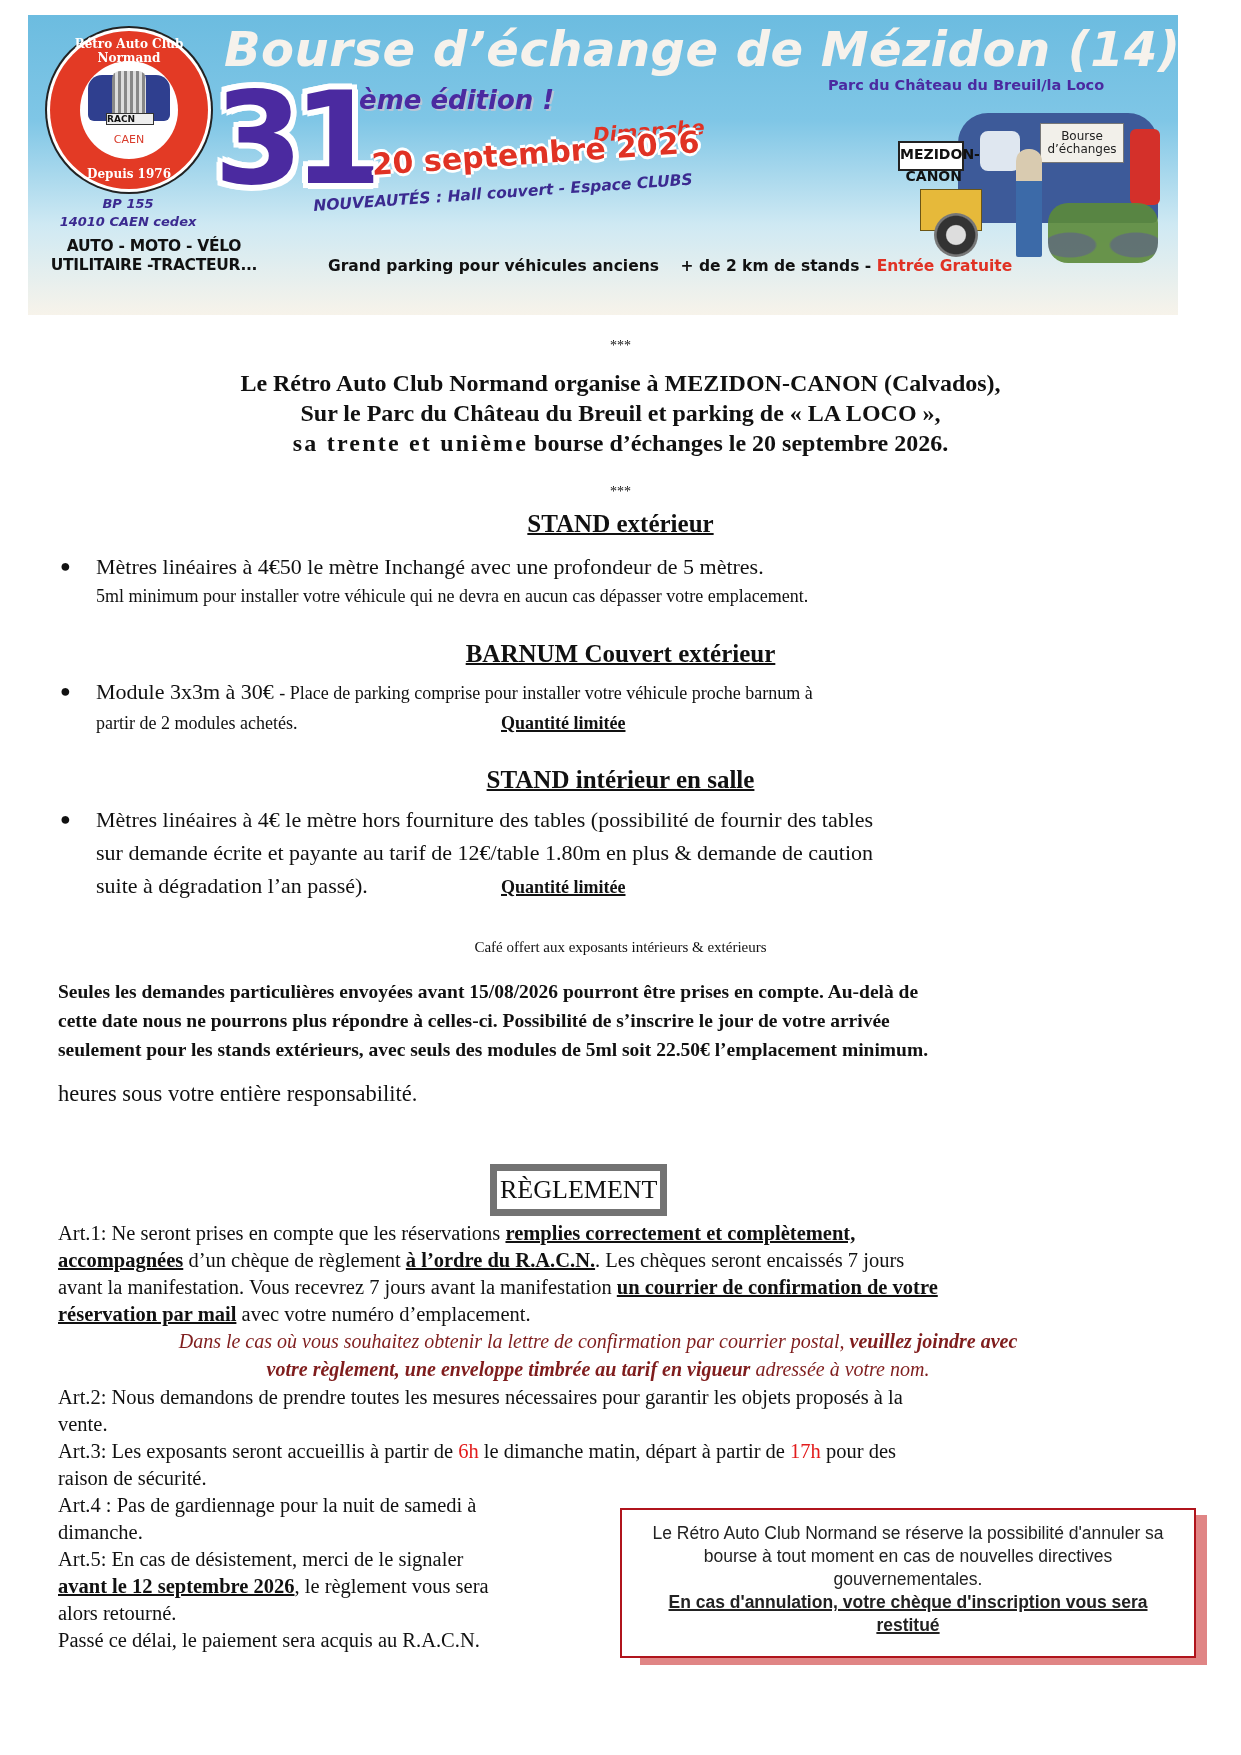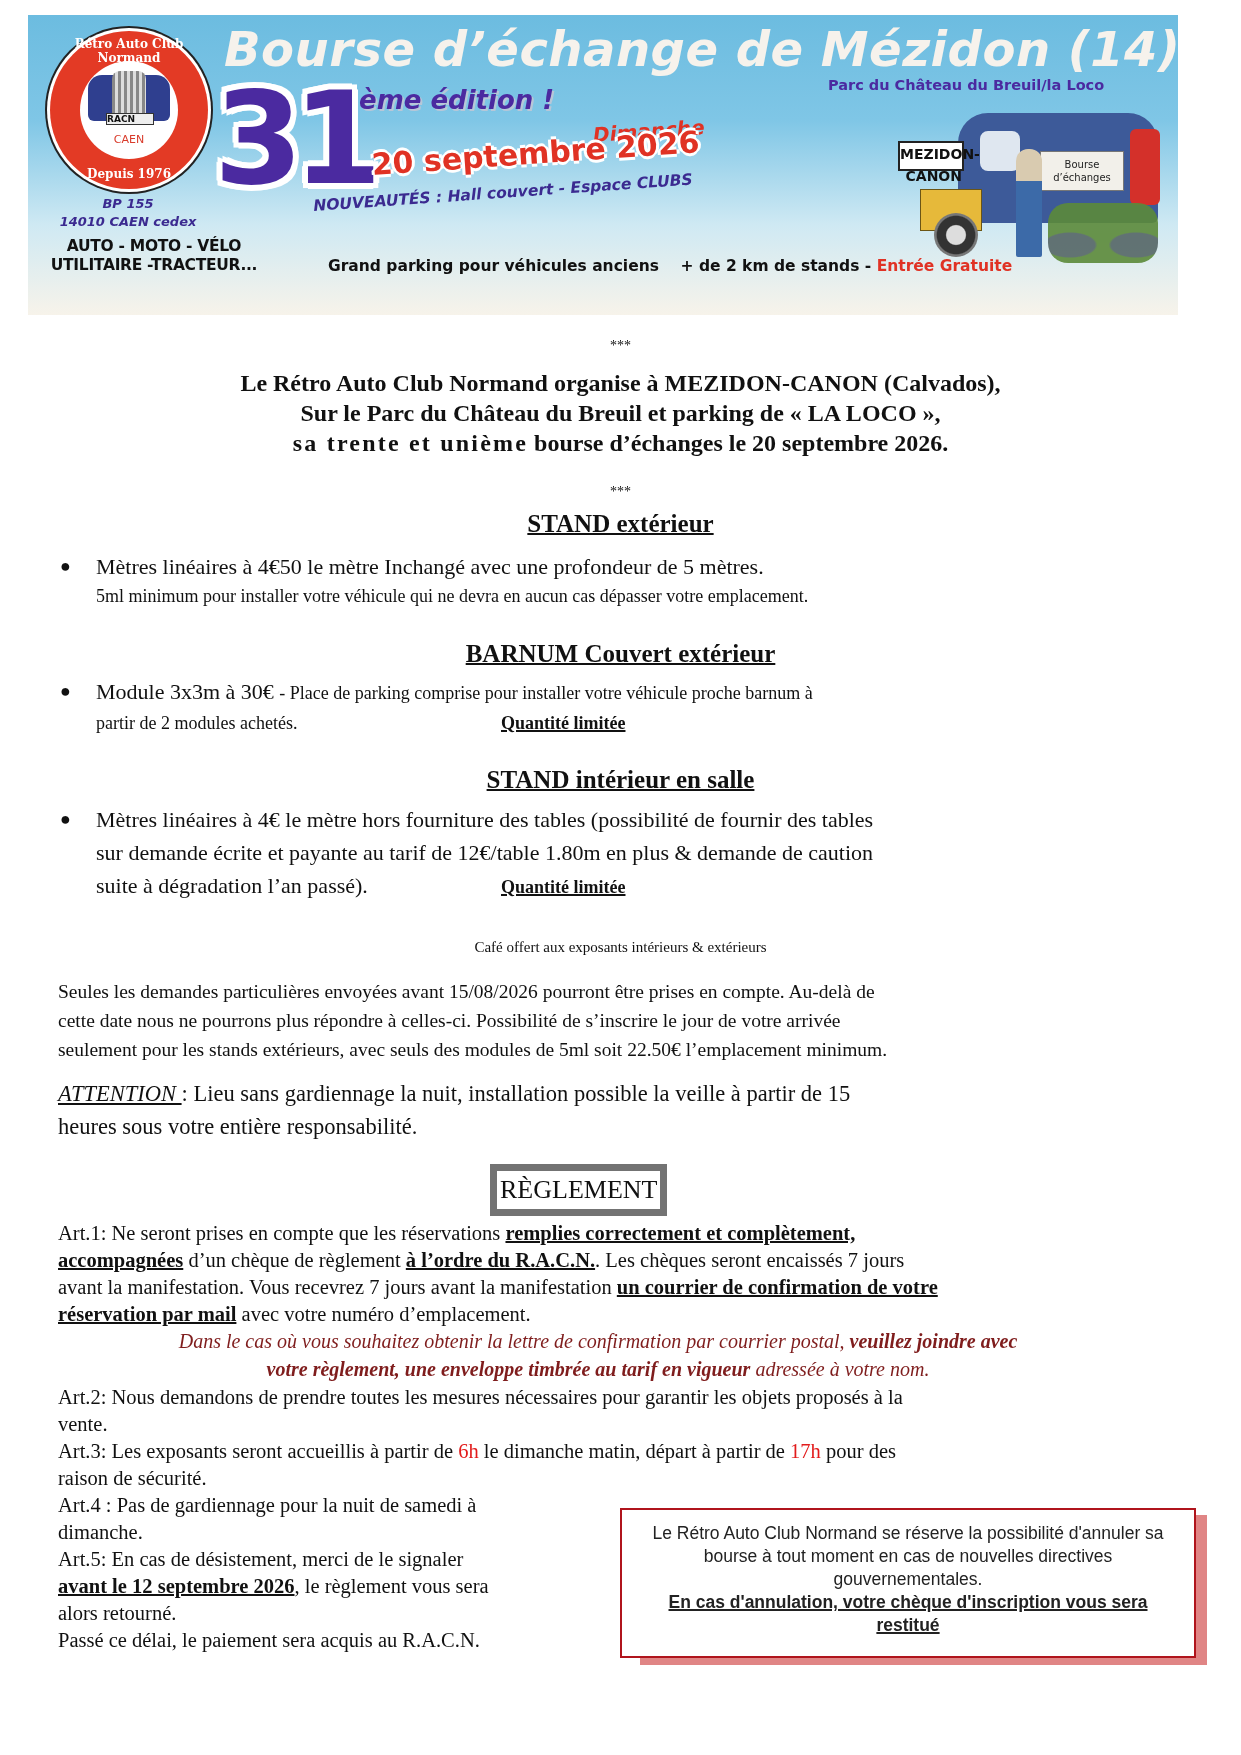--- a/index.html
+++ b/index.html
@@ -32,38 +32,38 @@
   .date { position: absolute; left: 345px; top: 132px; color: #e03224; font-size: 30px; font-weight: bold; transform: rotate(-4deg); transform-origin: left bottom; white-space: nowrap;
     text-shadow: 3px 0 0 #fff, -3px 0 0 #fff, 0 3px 0 #fff, 0 -3px 0 #fff; }
   .news { position: absolute; left: 286px; top: 182px; color: #3b2a90; font-size: 15.5px; font-weight: bold; font-style: italic; white-space: nowrap; transform: rotate(-4deg); transform-origin: left bottom; }
   .bottomline { position: absolute; left: 300px; top: 242px; font-size: 15.5px; font-weight: bold; white-space: nowrap; color: #111; }
   .bottomline .red { color: #e03224; }
 
   
   .illus { position: absolute; left: 870px; top: 88px; width: 280px; height: 170px; }
   .van { position: absolute; left: 60px; top: 10px; width: 200px; height: 110px; background: #3d5a99; border-radius: 30px 30px 6px 6px; }
   .van-window { position: absolute; left: 82px; top: 28px; width: 40px; height: 40px; background: #dfe7f0; border-radius: 8px; }
-  .banner-sign { position: absolute; left: 142px; top: 20px; width: 84px; height: 40px; background: #f2f0ea; border: 1px solid #777; font-family: "DejaVu Serif", serif !important; font-size: 10px; text-align: center; line-height: 13px; padding-top: 6px; box-sizing: border-box; color:#222;margin-top:28px; }
+  .banner-sign { position: absolute; left: 142px; top: 20px; width: 84px; height: 40px; background: #f2f0ea; border: 1px solid #777; font-family: "DejaVu Serif", serif !important; font-size: 12px; text-align: center; line-height: 13px; padding-top: 6px; box-sizing: border-box; color:#222; }
   .town-sign { position: absolute; left: 0; top: 38px; width: 62px; height: 26px; background: #fff; border: 2px solid #222; font-size: 14px; font-weight: bold; text-align: right; line-height: 22px; color:#111; }
   .pump { position: absolute; left: 232px; top: 26px; width: 30px; height: 76px; background: #d4302a; border-radius: 6px; }
   .wheel { position: absolute; left: 36px; top: 110px; width: 44px; height: 44px; border-radius: 50%; background: radial-gradient(circle,#ddd 30%,#333 34%,#333 60%,#777 64%); }
   .bike { position: absolute; left: 150px; top: 100px; width: 110px; height: 60px; border-radius: 20px; background: radial-gradient(ellipse at 20% 70%, #566 20%, transparent 22%), radial-gradient(ellipse at 80% 70%, #566 20%, transparent 22%), #5c8a3a; opacity: 0.9; }
   .crate { position: absolute; left: 22px; top: 86px; width: 60px; height: 40px; background: #e6b93a; border: 1px solid #6b5515; }
   .man { position: absolute; left: 118px; top: 46px; width: 26px; height: 108px; background: linear-gradient(#d9cbb0 0 30%, #3c6aa8 30%); border-radius: 12px 12px 2px 2px; }
   .stars { position: absolute; left: 0; width: 1241px; text-align: center; font-size: 14px; }
   .intro { position: absolute; left: 0; top: 368px; width: 1241px; text-align: center; font-size: 24px; font-weight: bold; line-height: 30px; }
   .intro .spaced { letter-spacing: 2.2px; }
   .section-title { position: absolute; left: 0; width: 1241px; text-align: center; font-size: 25px; font-weight: bold; text-decoration: underline; text-decoration-thickness: 2px; }
   .bullet { position: absolute; left: 60px; width: 1080px; font-size: 22px; line-height: 33px; }
   .bullet .dot { position: absolute; left: 0; top: 0; font-size: 18px; }
   .bullet .txt { position: absolute; left: 36px; width: 1090px; }
   .small { font-size: 18px; }
   .u { text-decoration: underline; text-decoration-thickness: 2px; font-weight: bold; }
   .cafe { position: absolute; left: 0; top: 939px; width: 1241px; text-align: center; font-size: 15px; }
-  .para { position: absolute; left: 58px; width: 1090px; font-size: 19.5px; line-height: 29px; }
+  .para { position: absolute; left: 58px; width: 1090px; font-size: 19.5px; line-height: 29px; font-weight: bold; }
   .para-big { position: absolute; left: 58px; width: 1090px; font-size: 22.5px; line-height: 33px; }
   .reg-title { position: absolute; left: 490px; top: 1164px; border: 7px solid #737373; font-size: 26px; padding: 2px 3px; line-height: 34px; }
   .art { position: absolute; left: 58px; width: 1080px; font-size: 20.5px; line-height: 27px; }
   .art b.u { font-weight: bold; }
   .red-italic { position: absolute; left: 58px; width: 1080px; text-align: center; color: #7f1d1d; font-style: italic; font-size: 20px; line-height: 28px; }
   .red { color: #e21c1c; }
 
   .notice-shadow { position: absolute; left: 640px; top: 1515px; width: 567px; height: 150px; background: #e08585; }
   .notice { position: absolute; left: 620px; top: 1508px; width: 576px; height: 150px; background: #fff; border: 2px solid #b0141c; box-sizing: border-box;
     font-family: "Liberation Sans", sans-serif; font-size: 17.5px; line-height: 23px; text-align: center; padding: 12px 18px 0; color: #222; }
@@ -163,21 +163,20 @@
 
 <div class="cafe">Café offert aux exposants intérieurs &amp; extérieurs</div>
 
 <div class="para" style="top:977px">
   <div>Seules les demandes particulières envoyées avant 15/08/2026 pourront être prises en compte. Au-delà de</div>
   <div>cette date nous ne pourrons plus répondre à celles-ci. Possibilité de s’inscrire le jour de votre arrivée</div>
   <div>seulement pour les stands extérieurs, avec seuls des modules de 5ml soit 22.50€ l’emplacement minimum.</div>
 </div>
 
 <div class="para-big" style="top:1077px">
-  <div><span style="font-style:italic;text-decoration:underline">ATTENTION </span><span>: Lieu sans gardiennage la nuit, installation possible la veille à partir de 15</span></div>
   <div>heures sous votre entière responsabilité.</div>
 </div>
 
 <div class="reg-title">RÈGLEMENT</div>
 
 <div class="art" style="top:1220px">
   <div><span>Art.1: Ne seront prises en compte que les réservations </span><b class="u">remplies correctement et complètement,</b></div>
   <div><b class="u">accompagnées</b><span> d’un chèque de règlement </span><b class="u">à l’ordre du R.A.C.N.</b><span>. Les chèques seront encaissés 7 jours</span></div>
   <div><span>avant la manifestation. Vous recevrez 7 jours avant la manifestation </span><b class="u">un courrier de confirmation de votre</b></div>
   <div><b class="u">réservation par mail</b><span> avec votre numéro d’emplacement.</span></div>

